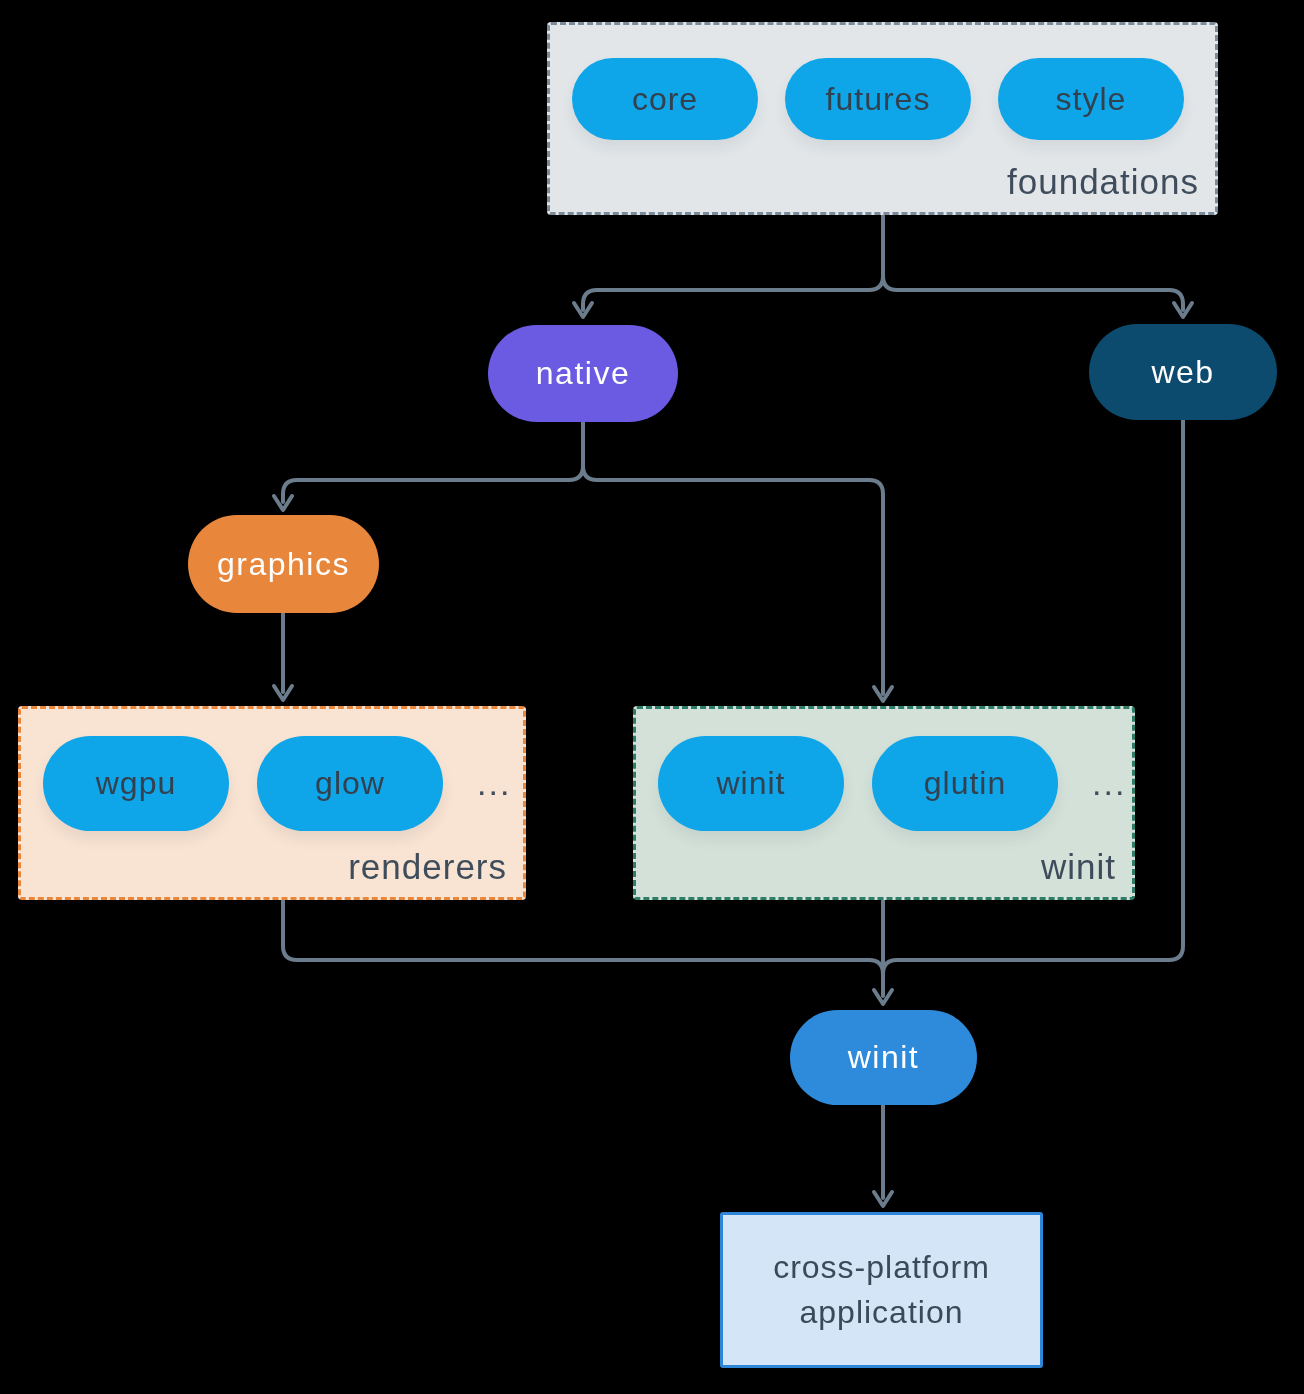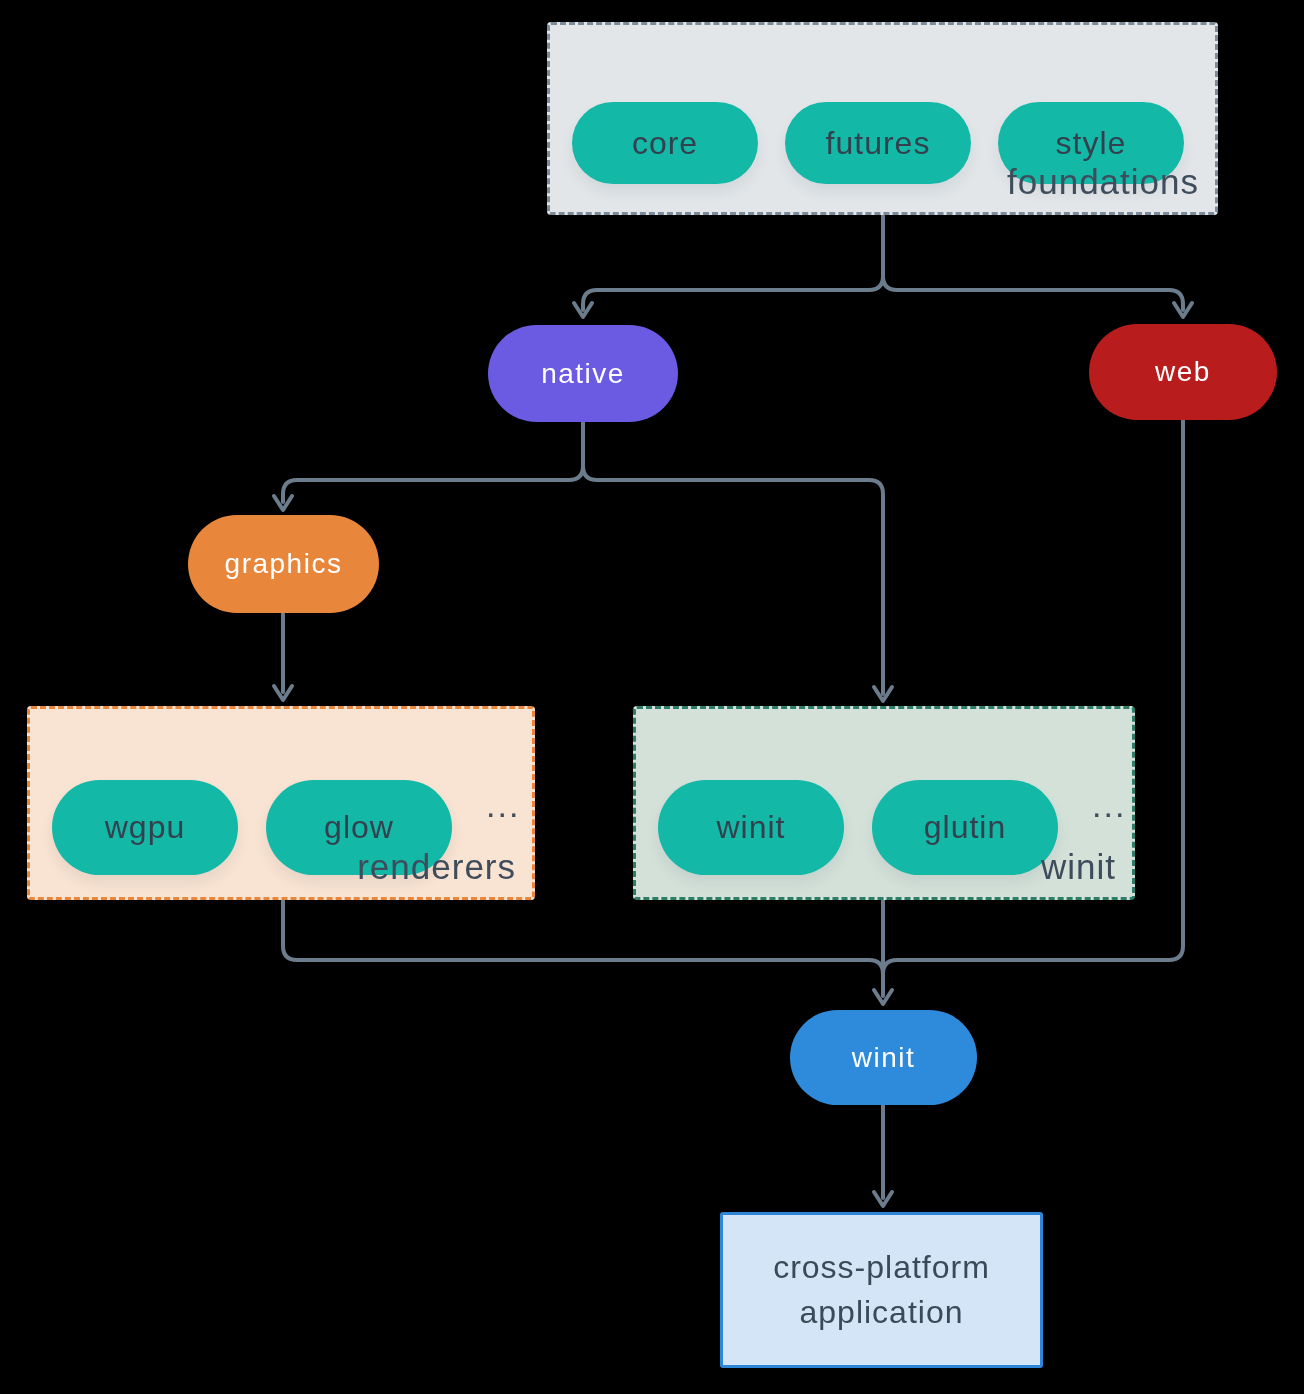--- a/index.html
+++ b/index.html
@@ -27,50 +27,49 @@
     position: absolute;
     border-radius: 4px;
     box-sizing: border-box;
   }
   .group-box.foundations {
     left: 547px; top: 22px; width: 671px; height: 193px;
     background: #e2e6e9;
     border: 3px dashed #7b8b99;
   }
   .group-box.renderers {
-    left: 27px; top: 706px; width: 508px; height: 194px;
+    left: 18px; top: 706px; width: 508px; height: 194px;
     background: #f9e3d2;
     border: 3px dashed #e8873c;
   }
   .group-box.shells {
     left: 633px; top: 706px; width: 502px; height: 194px;
     background: #d3e1d9;
     border: 3px dashed #2e7d68;
     text-decoration: underline;
   }
   .pill-row {
     position: absolute;
     left: 22px; top: 33px;
     display: flex;
     align-items: center;
     gap: 27px;
   }
   .pill {
-    background: #14b8a6;
+    background: #0ea5e9;
     border-radius: 48px;
     height: 82px;
     min-width: 186px;
     display: flex;
     align-items: center;
     justify-content: center;
     font-size: 32px;
     color: #33414e;
     letter-spacing: 1px;
     box-shadow: 0 8px 14px rgba(40,50,60,0.08);
-    margin-top: 44px;
   }
   .pill.small { height: 95px; }
   .ellipsis {
     color: #3e4c5b;
     font-size: 34px;
     letter-spacing: 2px;
     padding-left: 6px;
   }
   .corner-label {
     position: absolute;
@@ -80,25 +79,25 @@
     letter-spacing: 1px;
   }
   
   .node {
     position: absolute;
     border-radius: 49px;
     display: flex;
     align-items: center;
     justify-content: center;
     color: #ffffff;
-    font-size: 28px;
+    font-size: 32px;
     letter-spacing: 1.5px;
   }
   .node.native { left: 488px; top: 325px; width: 190px; height: 97px; background: #6a5be2; }
-  .node.web    { left: 1089px; top: 324px; width: 188px; height: 96px; background: #b91c1c; }
+  .node.web    { left: 1089px; top: 324px; width: 188px; height: 96px; background: #0c4a6e; }
   .node.graphics { left: 188px; top: 515px; width: 191px; height: 98px; background: #e8873c; }
   .node.iced   { left: 790px; top: 1010px; width: 187px; height: 95px; background: #2e8bdb; }
   
   .app-box {
     position: absolute;
     left: 720px; top: 1212px; width: 323px; height: 156px;
     background: #d4e5f7;
     border: 3px solid #2e86d8;
     border-radius: 3px;
     box-sizing: border-box;

